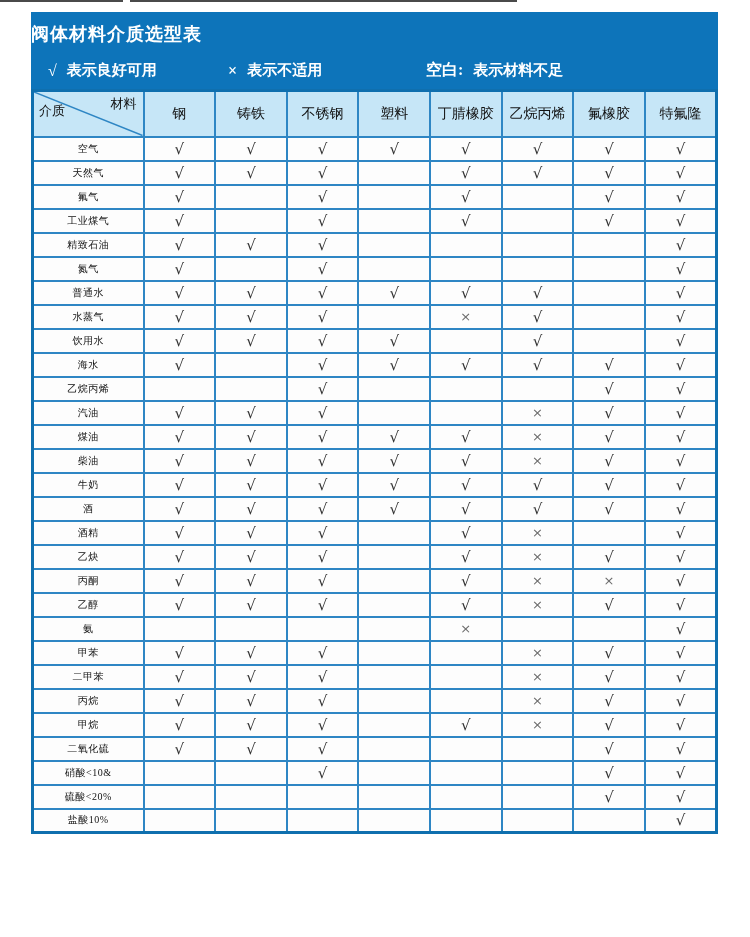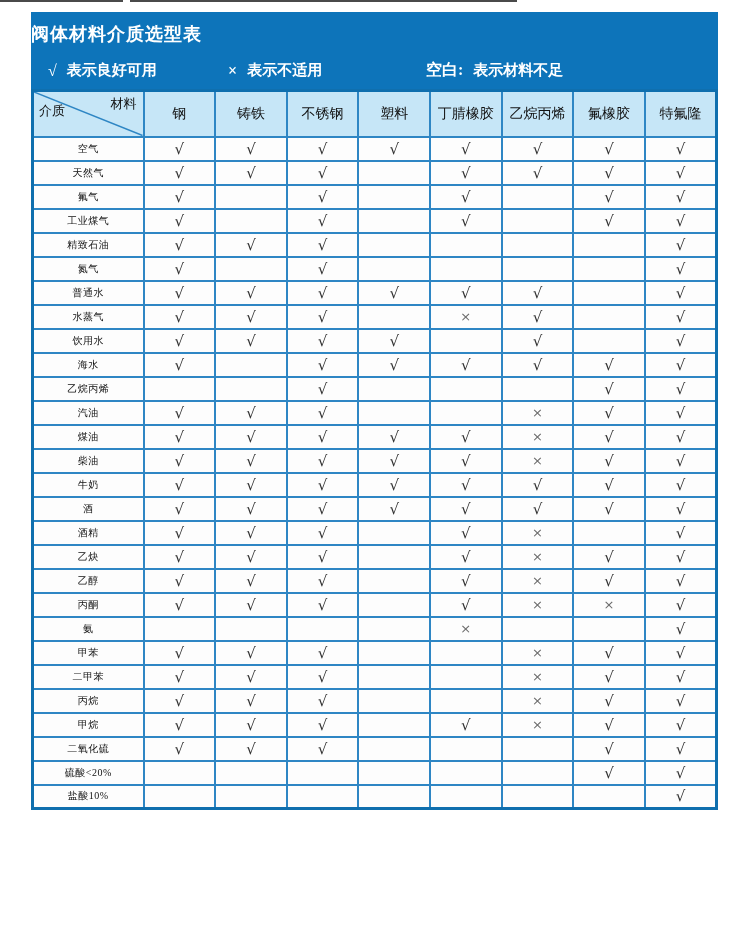--- a/index.html
+++ b/index.html
@@ -335,42 +335,42 @@
           <td class="mark">√</td>
           <td class="mark">√</td>
           <td class="mark">√</td>
           <td class="mark"></td>
           <td class="mark">√</td>
           <td class="mark cross">×</td>
           <td class="mark">√</td>
           <td class="mark">√</td>
         </tr>
         <tr>
+          <td class="medium">丙酮</td>
+          <td class="mark">√</td>
+          <td class="mark">√</td>
+          <td class="mark">√</td>
+          <td class="mark"></td>
+          <td class="mark">√</td>
+          <td class="mark cross">×</td>
+          <td class="mark cross">×</td>
+          <td class="mark">√</td>
+        </tr>
+        <tr>
           <td class="medium">乙醇</td>
           <td class="mark">√</td>
           <td class="mark">√</td>
           <td class="mark">√</td>
           <td class="mark"></td>
           <td class="mark">√</td>
           <td class="mark cross">×</td>
           <td class="mark">√</td>
           <td class="mark">√</td>
         </tr>
         <tr>
-          <td class="medium">丙酮</td>
-          <td class="mark">√</td>
-          <td class="mark">√</td>
-          <td class="mark">√</td>
-          <td class="mark"></td>
-          <td class="mark">√</td>
-          <td class="mark cross">×</td>
-          <td class="mark cross">×</td>
-          <td class="mark">√</td>
-        </tr>
-        <tr>
           <td class="medium">氨</td>
           <td class="mark"></td>
           <td class="mark"></td>
           <td class="mark"></td>
           <td class="mark"></td>
           <td class="mark cross">×</td>
           <td class="mark"></td>
           <td class="mark"></td>
           <td class="mark">√</td>
         </tr>
@@ -415,20 +415,31 @@
           <td class="mark"></td>
           <td class="mark">√</td>
           <td class="mark cross">×</td>
           <td class="mark">√</td>
           <td class="mark">√</td>
         </tr>
         <tr>
           <td class="medium">二氧化硫</td>
           <td class="mark">√</td>
           <td class="mark">√</td>
+          <td class="mark">√</td>
+          <td class="mark"></td>
+          <td class="mark"></td>
+          <td class="mark"></td>
+          <td class="mark">√</td>
+          <td class="mark">√</td>
+        </tr>
+        <tr>
+          <td class="medium">硝酸&lt;10&amp;</td>
+          <td class="mark"></td>
+          <td class="mark"></td>
           <td class="mark">√</td>
           <td class="mark"></td>
           <td class="mark"></td>
           <td class="mark"></td>
           <td class="mark">√</td>
           <td class="mark">√</td>
         </tr>
         <tr>
           <td class="medium">硫酸&lt;20%</td>
           <td class="mark"></td>

